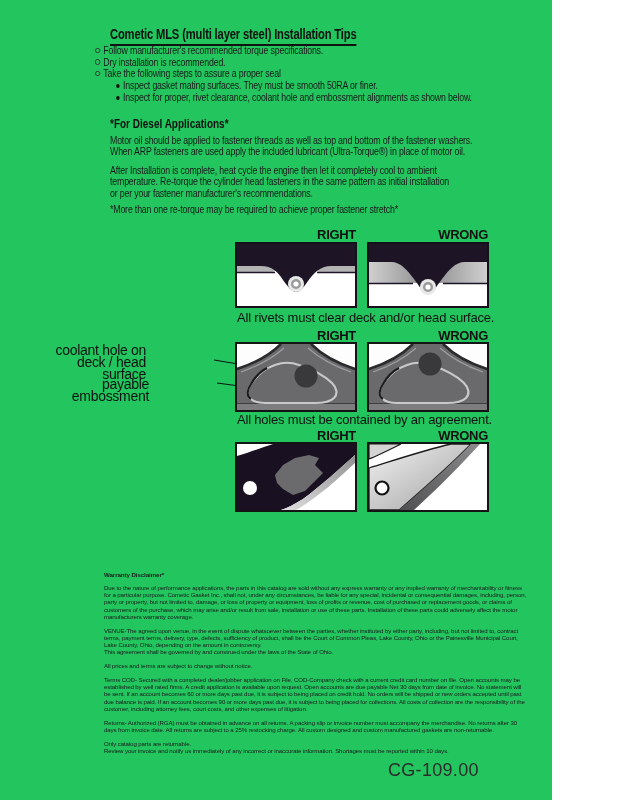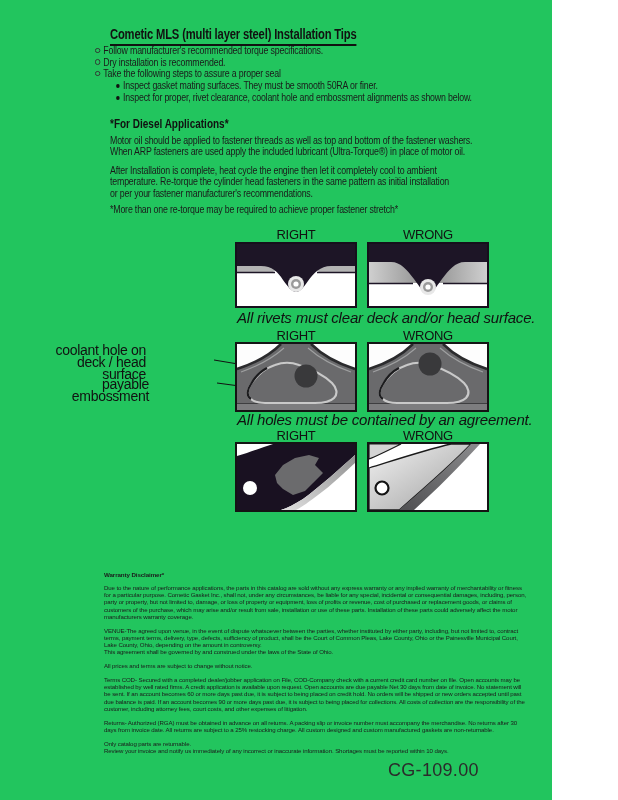--- a/index.html
+++ b/index.html
@@ -16,24 +16,24 @@
   .tips{position:absolute;left:95px;top:45px;font-size:10px;line-height:11.7px;letter-spacing:-0.2px;}
   .tip-row{display:flex;align-items:baseline;white-space:nowrap;}
   .ring{display:inline-block;width:3.5px;height:3.5px;border:1px solid #333;border-radius:50%;margin-right:4px;flex:0 0 auto;position:relative;top:-1px;}
   .dot{display:inline-block;width:3.8px;height:3.8px;background:#111;border-radius:50%;margin-right:4px;flex:0 0 auto;position:relative;top:-1px;}
   .sub{margin-left:24px;}
   .diesel-h{position:absolute;left:110px;top:117px;font-size:12.5px;font-weight:bold;white-space:nowrap;transform:scaleX(0.8);transform-origin:0 0;color:#111;}
   .para{position:absolute;left:110px;font-size:10px;line-height:11.3px;letter-spacing:-0.2px;white-space:pre-line;}
   .p1{top:135px;}
   .p2{top:165px;}
   .note{top:204px;}
-  .dg-label{position:absolute;width:120px;text-align:center;font-size:13px;font-weight:normal;letter-spacing:-0.3px;color:#111;white-space:nowrap;}
+  .dg-label{position:absolute;width:120px;text-align:right;font-size:13px;font-weight:bold;letter-spacing:-0.3px;color:#111;white-space:nowrap;}
   .panel{position:absolute;width:122px;}
   .panel svg{display:block;width:100%;height:100%;}
-  .caption{position:absolute;left:237px;font-size:15px;line-height:12.5px;letter-spacing:-0.2px;color:#111;white-space:pre-line;font-style:italic;}
+  .caption{position:absolute;left:237px;font-size:13px;line-height:12.5px;letter-spacing:-0.2px;color:#111;white-space:pre-line;}
   .ann{position:absolute;text-align:right;font-size:14px;line-height:12px;letter-spacing:-0.3px;white-space:pre-line;color:#111;margin-left:45px;}
   .leader{position:absolute;left:212px;top:352px;}
   .disclaimer{position:absolute;left:104px;top:571px;width:424px;font-size:6.1px;line-height:7.15px;letter-spacing:-0.1px;color:#1b1b1b;}
   .disclaimer h4{font-size:6.2px;margin:0 0 6px 0;font-weight:bold;}
   .disclaimer p{margin:0 0 6.8px 0;white-space:pre-line;}
   .footer{position:absolute;left:388px;top:760px;font-size:18px;letter-spacing:0.3px;color:#2b2b2b;}
 </style>
 </head>
 <body>
 

